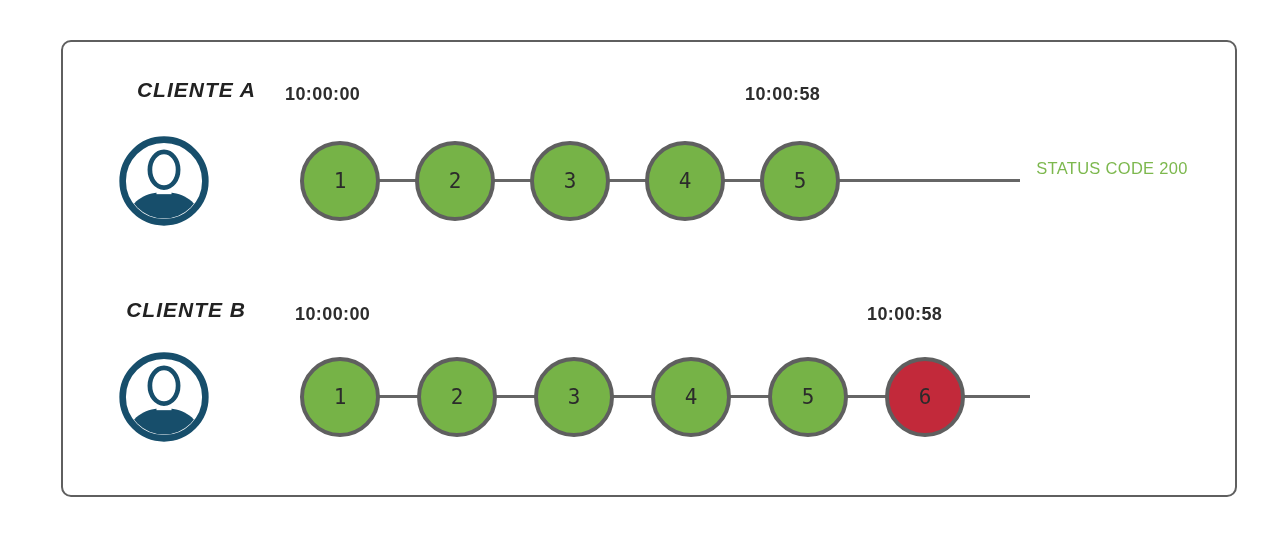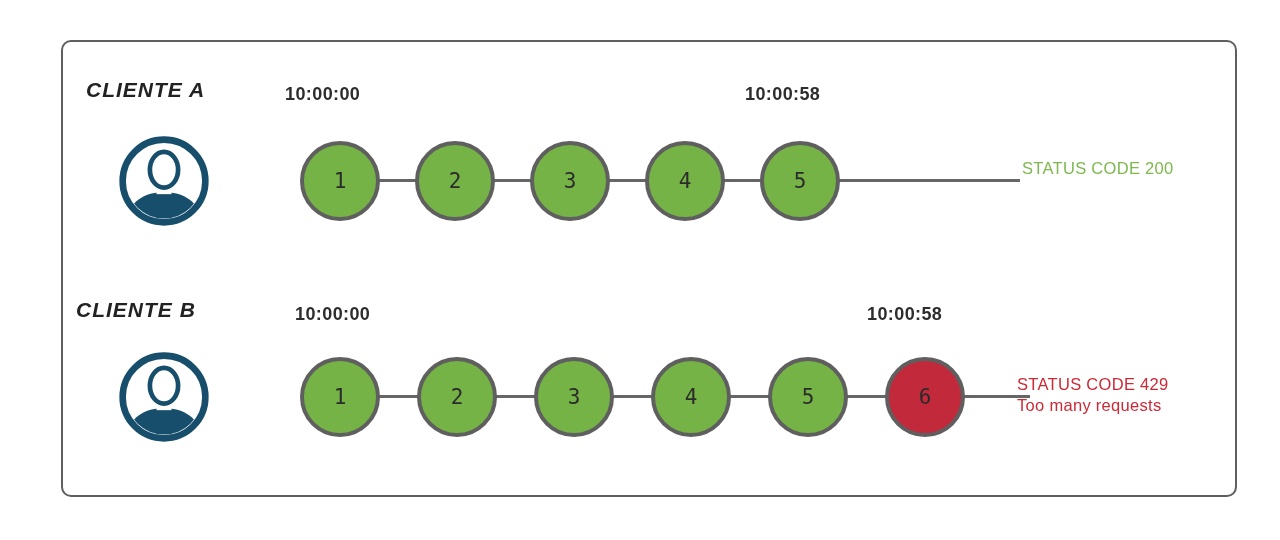--- a/index.html
+++ b/index.html
@@ -6,21 +6,21 @@
   .stage{
     position:relative;width:1280px;height:540px;background:#ffffff;
     overflow:hidden;font-family:"Liberation Sans",sans-serif;
   }
   .frame{
     position:absolute;left:61px;top:40px;width:1172px;height:453px;
     border:2.5px solid var(--frame-border,#5f5f5f);border-radius:10px;
     background:#ffffff;
   }
   .client-label{
-    position:absolute;width:170px;text-align:left;
+    position:absolute;width:170px;text-align:right;
     font-style:italic;font-weight:bold;font-size:21px;letter-spacing:1px;
     color:#222222;
   }
   .timestamp{
     position:absolute;width:110px;
     font-weight:bold;font-size:18px;letter-spacing:.4px;color:#2d2d2d;
   }
   .avatar{position:absolute;width:94px;height:94px;}
   .connector{position:absolute;height:3px;background:var(--connector,#666666);z-index:1;}
   .node{
@@ -29,21 +29,21 @@
     display:flex;align-items:center;justify-content:center;
     box-sizing:content-box;z-index:2;
   }
   .node.ok{background:var(--node-ok,#76b347);}
   .node.err{background:var(--node-err,#c2293a);}
   .node-label{
     font-family:"DejaVu Sans Mono",monospace;
     font-size:21px;color:#2b2b2b;line-height:1;
   }
   .status{
-    position:absolute;
+    position:absolute;text-align:center;
     font-size:16.5px;line-height:21px;letter-spacing:.3px;z-index:2;
   }
   .status.ok{color:var(--status-ok,#7db84e);}
   .status.err{color:var(--status-err,#cc2936);}
 </style>
 </head>
 <body>
 
 <div class="stage">
   <div class="frame"></div>
@@ -122,17 +122,13 @@
   <div class="node ok" style="left:651px;top:357px">
     <span class="node-label">4</span>
   </div>
   <div class="node ok" style="left:768px;top:357px">
     <span class="node-label">5</span>
   </div>
   <div class="node err" style="left:885px;top:357px">
     <span class="node-label">6</span>
   </div>
 
-  <div class="status err" style="left:1017px;top:374px;width:190px">
-    <div>STATUS CODE 429</div>
-    <div>Too many requests</div>
-  </div>
 </div>
 
 </body></html>

